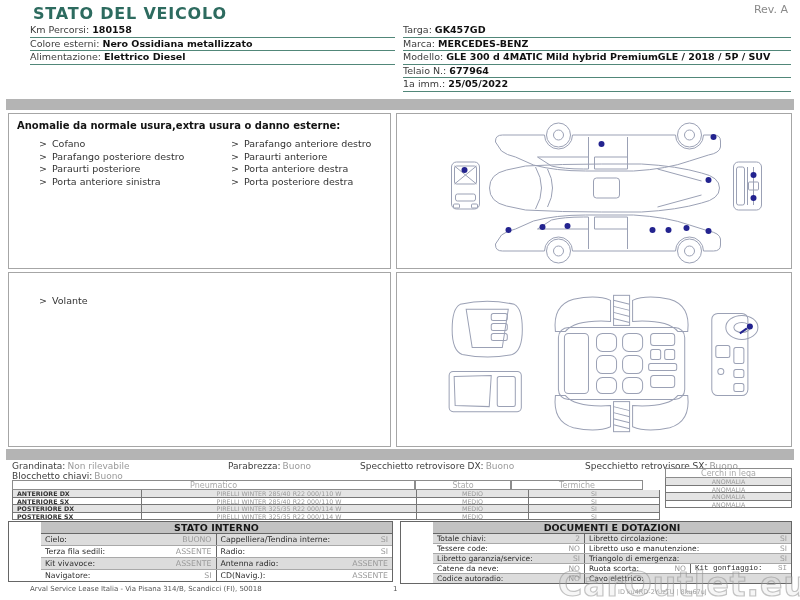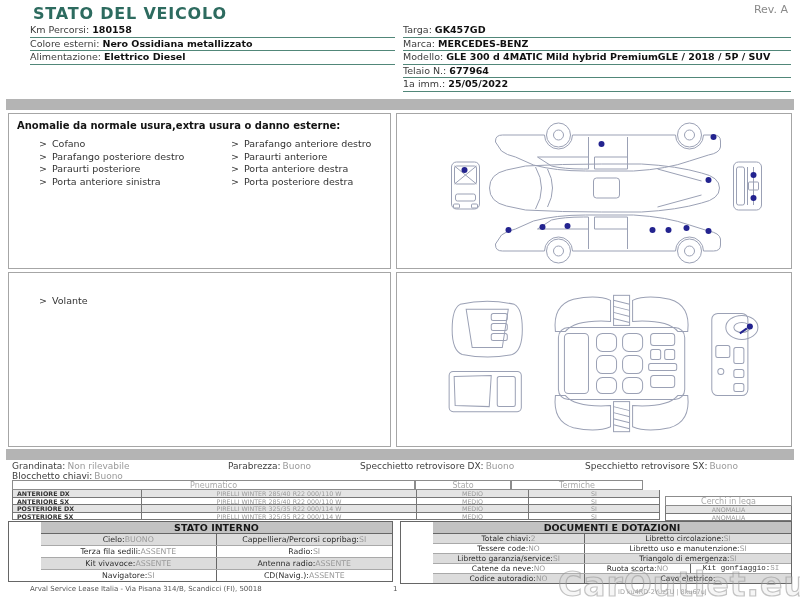--- a/index.html
+++ b/index.html
@@ -39,21 +39,21 @@
   
   .cond-line { left:12px; font-size:9px; color:#3d3d3d; width:780px; }
   #cond-line1 { top:461px; } #cond-line2 { top:471px; }
   .cond { position:absolute; white-space:nowrap; }
   #cond-grandinata { left:0; } #cond-parabrezza { left:216px; } #cond-specchdx { left:348px; } #cond-specchsx { left:573px; }
   #cond-blocchetto { left:0; }
   .cond .val { color:#9a9a9a; margin-left:2px; }
 
   
   #tyre-main   { left:12px;  top:480px; width:648px; }
-  #tyre-cerchi { left:665px; top:468px; width:127px;margin-top:28px; }
+  #tyre-cerchi { left:665px; top:468px; width:127px; }
   .tt-head { display:flex; }
   .tt-h { box-sizing:border-box; border:1px solid #8c8c8c; background:#fff; color:#a9a9a9;
           font-size:8px; height:10px; line-height:9px; text-align:center; }
   .w-pn{width:403px;} .w-st{width:96px;} .w-te{width:132px;} .w-ce{width:127px;}
   .tt-row { display:flex; box-sizing:border-box; height:7.5px; line-height:7px; border:1px solid #777; border-top:none; font-size:6.3px; }
   .tt-row.alt { background:#e4e4e4; }
   .tc { box-sizing:border-box; overflow:hidden; white-space:nowrap; }
   .tc.pos  { width:128px; font-weight:bold; color:#333; padding-left:4px; }
   .tc.spec { width:275px; text-align:center; color:#9a9a9a; border-left:1px solid #777; }
   .tc.st   { width:112px; text-align:center; color:#9a9a9a; border-left:1px solid #777; }
@@ -64,21 +64,21 @@
   .btable { border:1px solid #666; box-sizing:border-box; background:#fff;padding-left:32px; }
   #stato-interno { left:8px;   top:521px; width:385px; font-size:7.8px; }
   #documenti     { left:400px; top:521px; width:392px; font-size:7.5px; }
   .sect-head { height:11px; line-height:11px; background:#c2c2c2; text-align:center; font-weight:bold;
                font-size:9.5px; color:#161616; border-bottom:1px solid #666; }
   .si-row, .doc-row { display:flex; border-bottom:1px solid #a9a9a9; }
   .si-row { height:11px; line-height:11px; }
   .doc-row { height:9px; line-height:9px; }
   .si-row:last-child, .doc-row:last-child { border-bottom:none; }
   .alt-row { background:#dcdcdc; }
-  .kv { display:flex; justify-content:center; box-sizing:border-box; padding:0 4px; overflow:hidden; white-space:nowrap; }
+  .kv { display:flex; justify-content:space-between; box-sizing:border-box; padding:0 4px; overflow:hidden; white-space:nowrap; }
   .si-l { width:50%; border-right:1px solid #666; }
   .si-r { width:50%; }
   .doc-l { width:152px; border-right:1px solid #666; }
   .doc-r { flex:1; }
   .doc-r1 { width:106px; border-right:1px solid #666; }
   .doc-r2 { flex:1;font-family:Liberation Mono, monospace; }
   .kv .lbl { color:#2c2c2c; }
   .kv .val { color:#9a9a9a; }
 
   
@@ -342,21 +342,21 @@
 </div>
 
 <div class="abs btable" id="stato-interno">
   <div class="sect-head">STATO INTERNO</div>
   <div class="si-row alt-row">
     <div class="kv si-l">
         <span class="lbl">Cielo:</span>
         <span class="val">BUONO</span>
       </div>
     <div class="kv si-r">
-        <span class="lbl">Cappelliera/Percorsi copribag:</span>
+        <span class="lbl">Cappelliera/Tendina interne:</span>
         <span class="val">SI</span>
       </div>
   </div>
   <div class="si-row">
     <div class="kv si-l">
         <span class="lbl">Terza fila sedili:</span>
         <span class="val">ASSENTE</span>
       </div>
     <div class="kv si-r">
         <span class="lbl">Radio:</span>

